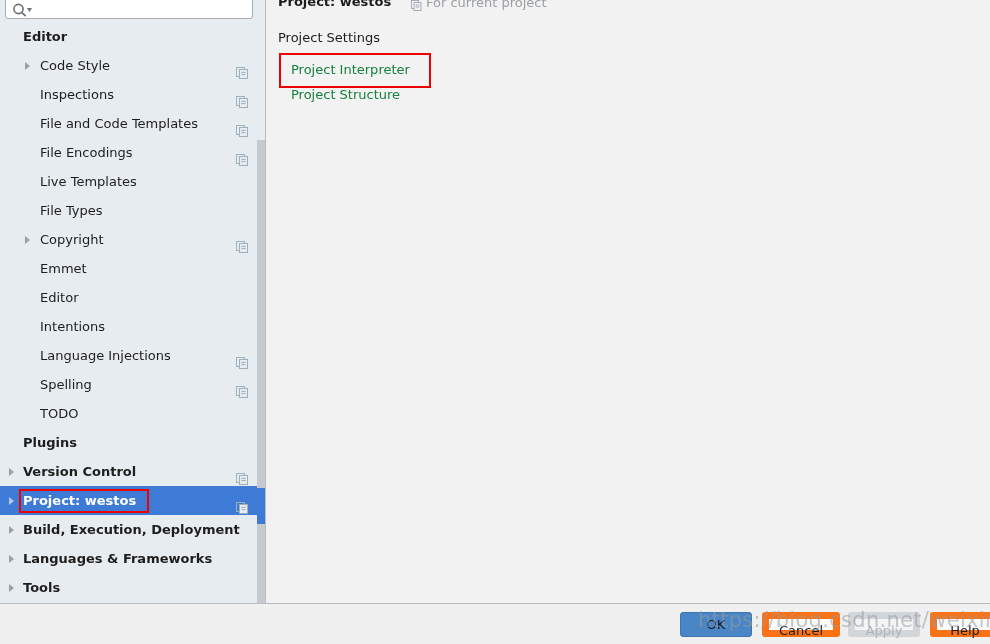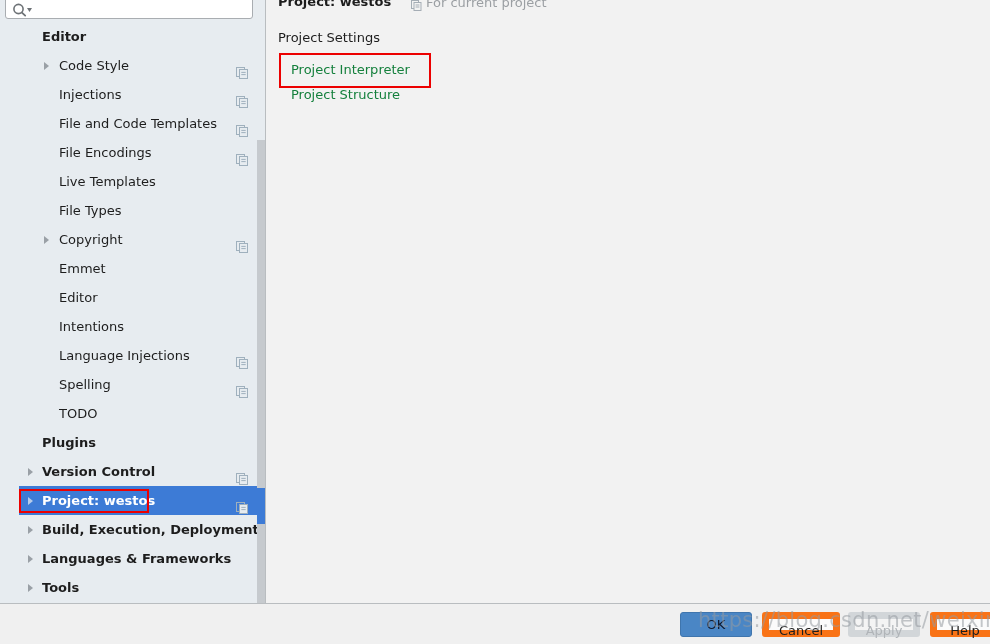--- a/index.html
+++ b/index.html
@@ -76,21 +76,20 @@
     top: 22px;
     right: 0;
     bottom: 0;
   }
   .tree-row {
     position: relative;
     height: 29px;
     line-height: 29px;
     white-space: nowrap;
     color: #1d1d1d;
-    margin-left: 19px;
   }
   .tree-row .arrow {
     position: absolute;
     top: 11px;
     width: 0;
     height: 0;
     border-left: 5px solid #9aa0a6;
     border-top: 4px solid transparent;
     border-bottom: 4px solid transparent;
   }
@@ -258,21 +257,21 @@
             <span class="arrow"></span>
             <span class="label">Code Style</span>
             <span class="copy-icon"><svg width="12" height="12" viewBox="0 0 12 12">
                 <rect x="0.5" y="0.5" width="8" height="9" fill="none" stroke="#9fb0bd" stroke-width="1"></rect>
                 <rect x="3.5" y="2.5" width="8" height="9" fill="#e7ecf0" stroke="#9fb0bd" stroke-width="1"></rect>
                 <line x1="5.3" y1="5.4" x2="9.7" y2="5.4" stroke="#9fb0bd" stroke-width="1"></line>
                 <line x1="5.3" y1="7.6" x2="9.7" y2="7.6" stroke="#9fb0bd" stroke-width="1"></line>
               </svg></span>
           </div>
           <div class="tree-row lvl1">
-            <span class="label">Injections</span>
+            <span class="label">Inspections</span>
             <span class="copy-icon"><svg width="12" height="12" viewBox="0 0 12 12">
                 <rect x="0.5" y="0.5" width="8" height="9" fill="none" stroke="#9fb0bd" stroke-width="1"></rect>
                 <rect x="3.5" y="2.5" width="8" height="9" fill="#e7ecf0" stroke="#9fb0bd" stroke-width="1"></rect>
                 <line x1="5.3" y1="5.4" x2="9.7" y2="5.4" stroke="#9fb0bd" stroke-width="1"></line>
                 <line x1="5.3" y1="7.6" x2="9.7" y2="7.6" stroke="#9fb0bd" stroke-width="1"></line>
               </svg></span>
           </div>
           <div class="tree-row lvl1">
             <span class="label">File and Code Templates</span>
             <span class="copy-icon"><svg width="12" height="12" viewBox="0 0 12 12">

